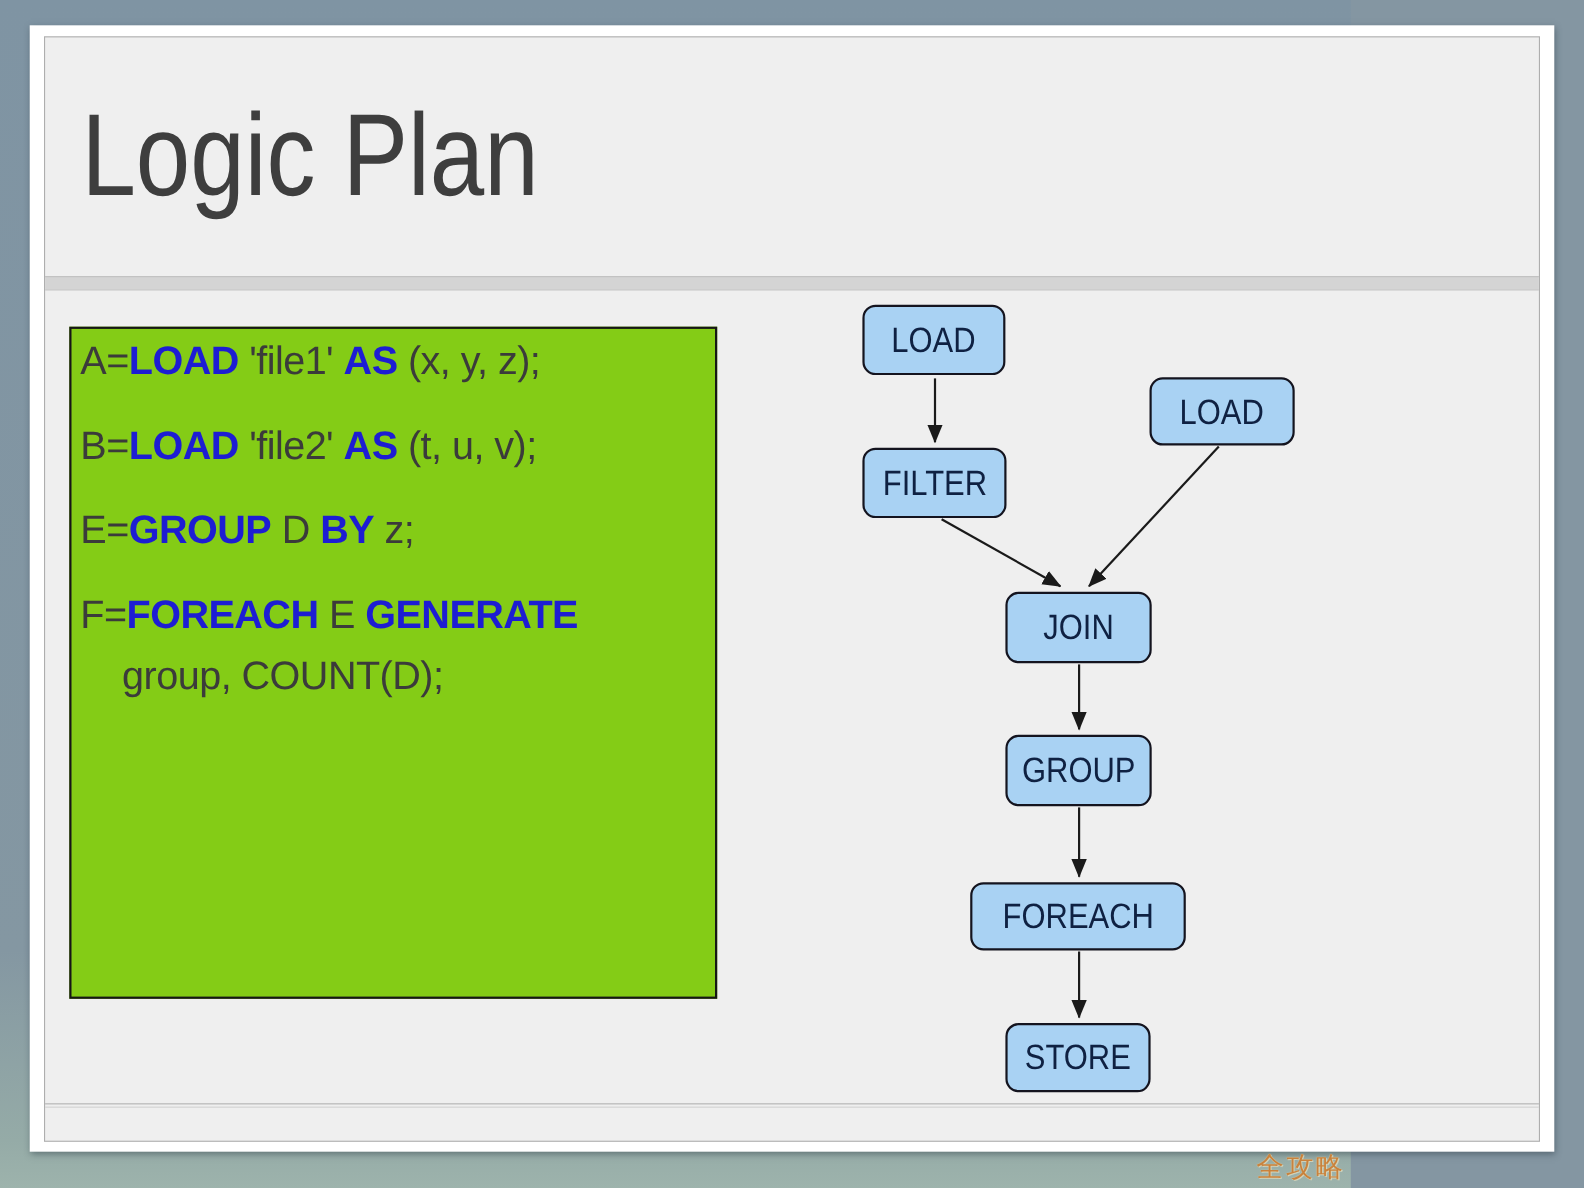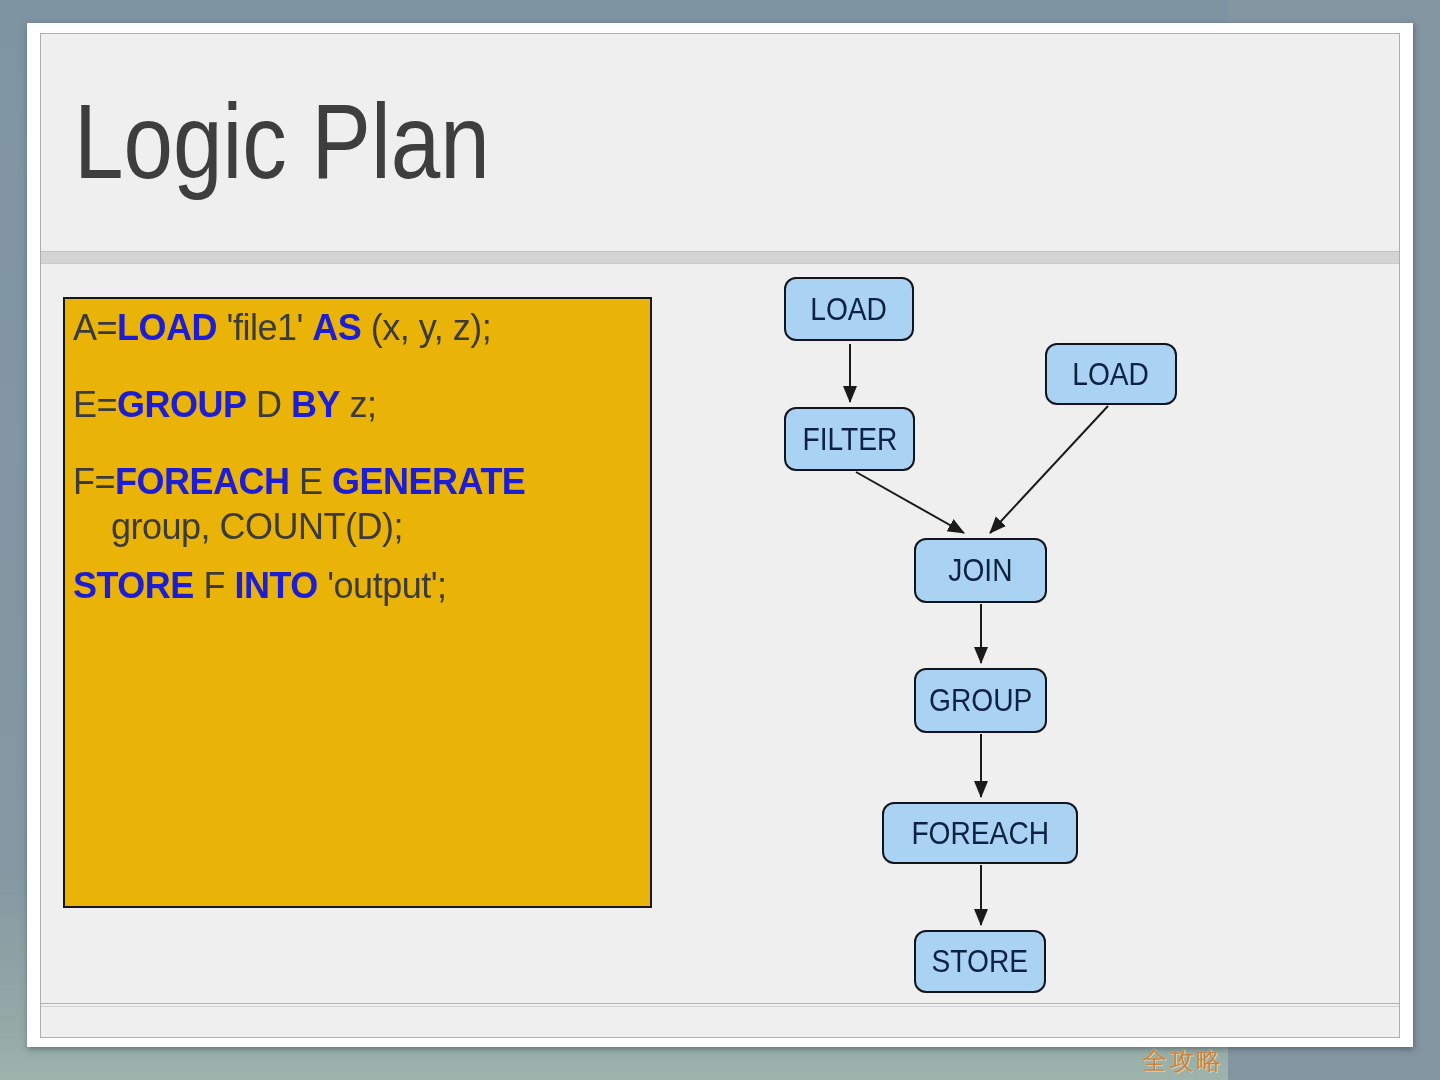--- a/index.html
+++ b/index.html
@@ -29,29 +29,29 @@
   .title-divider{
     position:absolute;left:0;top:217px;width:100%;height:11px;
     background:#d4d4d4;border-top:1px solid #c0c0c0;border-bottom:1px solid #cacaca;
   }
   .footer-line{
     position:absolute;left:0;top:969px;width:100%;height:2px;
     border-top:1px solid #b2b2b2;border-bottom:1px solid #d2d2d2;
   }
   .code-box{
     position:absolute;left:22px;top:263px;width:589px;height:611px;
-    background:#eab308;border:2px solid #161616;
+    background:#84cc16;border:2px solid #161616;
     padding:8px 0 0 8px;box-sizing:border-box;
   }
   .code-line{
     font-size:36px;line-height:42px;margin-bottom:35px;
     white-space:pre;color:#3b3b3b;letter-spacing:-0.5px;
   }
-  .code-line.tight{margin-bottom:3px;}
-  .code-line.afterwrap{margin-bottom:17px;}
+  .code-line.tight{margin-bottom:13px;}
+  .code-line.afterwrap{margin-bottom:33px;}
   .kw{color:#1d1dd3;font-weight:bold;}
   .pl{color:#3b3b3b;}
   .edges{position:absolute;left:0;top:0;width:1358px;height:1003px;pointer-events:none;}
   .node{
     position:absolute;display:flex;align-items:center;justify-content:center;
     background:#a9d2f3;border:2px solid #14141f;border-radius:12px;
     box-sizing:border-box;
   }
   .node-label{
     font-size:32px;color:#0f2142;font-weight:400;
@@ -76,24 +76,24 @@
 <div class="stage">
   <div class="slide">
     <div class="slide-inner">
 
       <h1 class="title">Logic Plan</h1>
       <div class="title-divider"></div>
       <div class="footer-line"></div>
 
       <div class="code-box">
         <div class="code-line"><span class="pl">A=</span><span class="kw">LOAD</span><span class="pl"> 'file1' </span><span class="kw">AS</span><span class="pl"> (x, y, z);</span></div>
+        <div class="code-line"><span class="pl">B=</span><span class="kw">LOAD</span><span class="pl"> 'file2' </span><span class="kw">AS</span><span class="pl"> (t, u, v);</span></div>
         <div class="code-line"><span class="pl">E=</span><span class="kw">GROUP</span><span class="pl"> D </span><span class="kw">BY</span><span class="pl"> z;</span></div>
         <div class="code-line tight"><span class="pl">F=</span><span class="kw">FOREACH</span><span class="pl"> E </span><span class="kw">GENERATE</span></div>
         <div class="code-line afterwrap"><span class="pl">    group, COUNT(D);</span></div>
-        <div class="code-line"><span class="kw">STORE</span><span class="pl"> F </span><span class="kw">INTO</span><span class="pl"> 'output';</span></div>
       </div>
 
       <svg class="edges" viewBox="0 0 1358 1003" xmlns="http://www.w3.org/2000/svg">
         <defs>
           <marker id="arrow" markerUnits="userSpaceOnUse" markerWidth="20" markerHeight="16" refX="16" refY="8" orient="auto">
             <path d="M0,1 L17,8 L0,15 Z" fill="#1a1a1a"></path>
           </marker>
         </defs>
         <line x1="809" y1="310" x2="809" y2="368" stroke="#1a1a1a" stroke-width="2" marker-end="url(#arrow)"></line>
         <line x1="815" y1="438" x2="923" y2="499" stroke="#1a1a1a" stroke-width="2" marker-end="url(#arrow)"></line>

